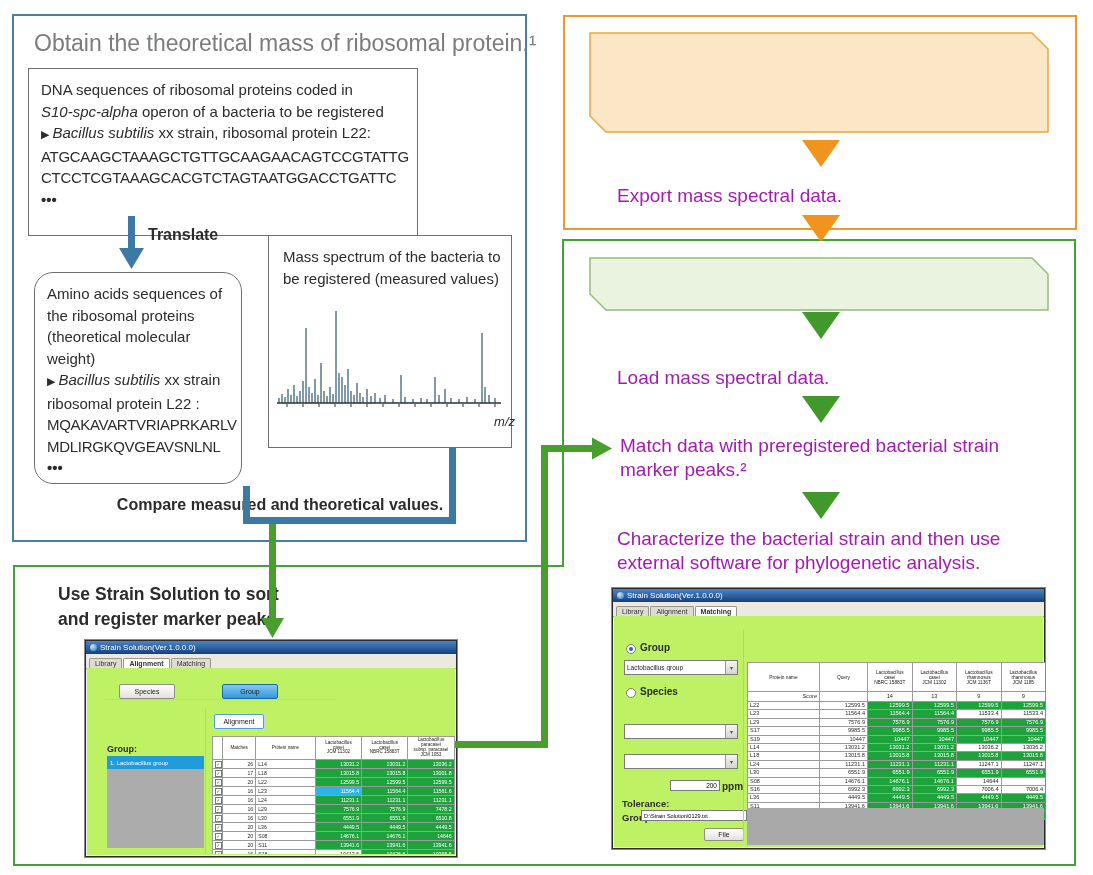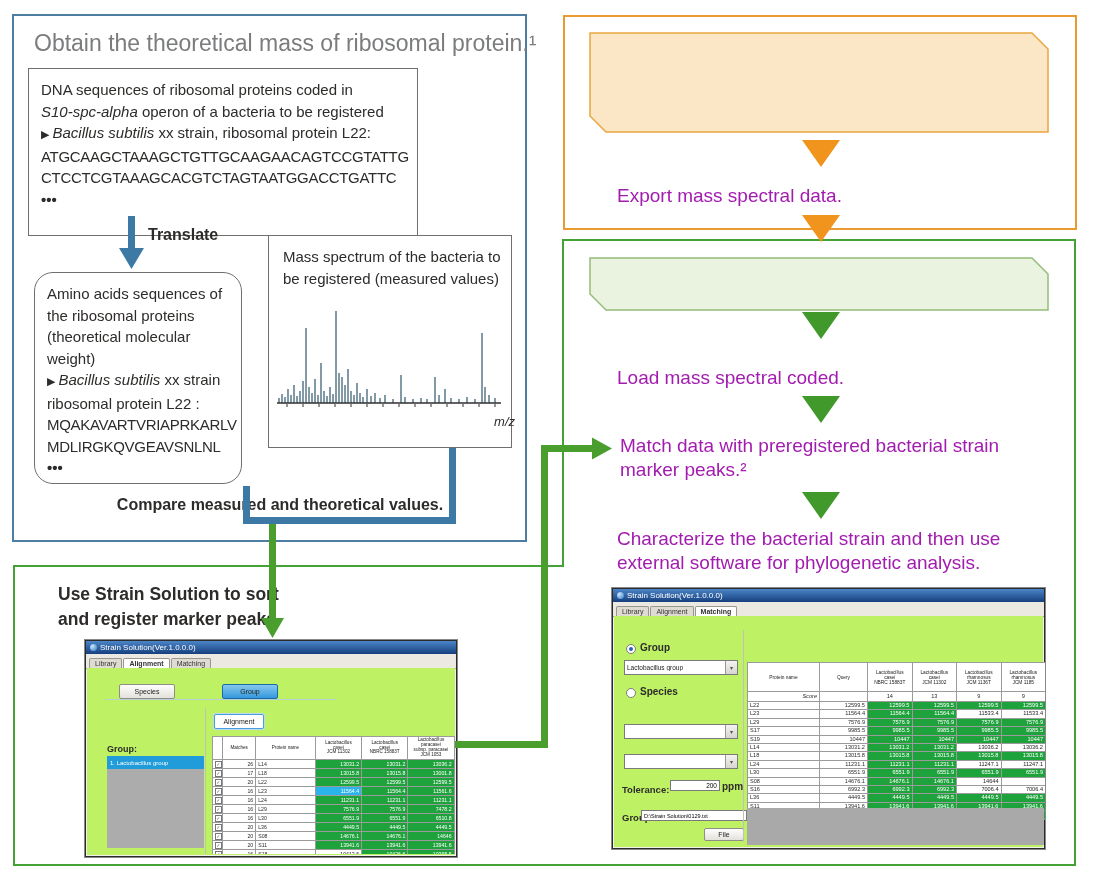--- a/index.html
+++ b/index.html
@@ -114,21 +114,21 @@
   <div class="abs bold" style="left:95px;top:496px;width:370px;text-align:center;font-size:16px;">Compare measured and theoretical values.</div>
 
   <div class="abs bold pre" style="left:58px;top:582px;font-size:17.5px;line-height:25px;">Use Strain Solution to sort
 and register marker peaks.</div>
 
   <div class="abs flowtext pre" style="left:617px;top:44px;">Use the AXIMA Microorganism Identification
 System to obtain mass spectral data for
 targeted bacterial strain.</div>
   <div class="abs flowtext" style="left:617px;top:184px;">Export mass spectral data.</div>
   <div class="abs flowtext" style="left:617px;top:274px;">Launch Strain Solution.</div>
-  <div class="abs flowtext" style="left:617px;top:366px;">Load mass spectral coded.</div>
+  <div class="abs flowtext" style="left:617px;top:366px;">Load mass spectral data.</div>
   <div class="abs flowtext pre" style="left:620px;top:434px;">Match data with preregistered bacterial strain
 marker peaks.²</div>
   <div class="abs flowtext pre" style="left:617px;top:527px;">Characterize the bacterial strain and then use
 external software for phylogenetic analysis.</div>
 
   <div class="win" style="left:85px;top:640px;width:370px;height:215px;">
     <div class="titlebar">
       <span class="app-dot"></span>
       <span class="tb-txt">Strain Solution(Ver.1.0.0.0)</span>
     </div>
@@ -302,21 +302,21 @@
       <span class="radio" style="left:12px;top:72px;"></span>
       <div class="abs bold" style="left:26px;top:70px;font-size:10px;">Species</div>
       <div class="dd" style="left:10px;top:108px;width:112px;">
         <span class="dd-val"></span>
           <span class="dd-btn">▾</span>
       </div>
       <div class="dd" style="left:10px;top:138px;width:112px;">
         <span class="dd-val"></span>
           <span class="dd-btn">▾</span>
       </div>
-      <div class="abs bold" style="left:8px;top:168px;font-size:9.5px;">Tolerance:</div>
+      <div class="abs bold" style="left:8px;top:182px;font-size:9.5px;">Tolerance:</div>
       <input class="tinput" style="left: 56px; top: 164px; width: 44px; height: 9px; font-size: 6.5px; text-align: right;" value="200">
       <div class="abs bold" style="left:108px;top:165px;font-size:10px;">ppm</div>
       <div class="abs bold" style="left:8px;top:196px;font-size:9.5px;">Group:</div>
       <input class="tinput" style="left: 27px; top: 194px; width: 100px; height: 9px; font-size: 5.5px;" value="D:\Strain Solution\0129.txt">
       <div class="btn" style="left:90px;top:212px;width:38px;height:11px;">File</div>
       <div class="vline" style="left:129px;top:14px;height:212px;"></div>
       <div class="abs" id="match-table" style="left:133px;top:46px;width:298px;overflow:hidden;">
           <table class="grid grid-m" style="width:298px;">
             <colgroup>
               <col style="width:72px">

